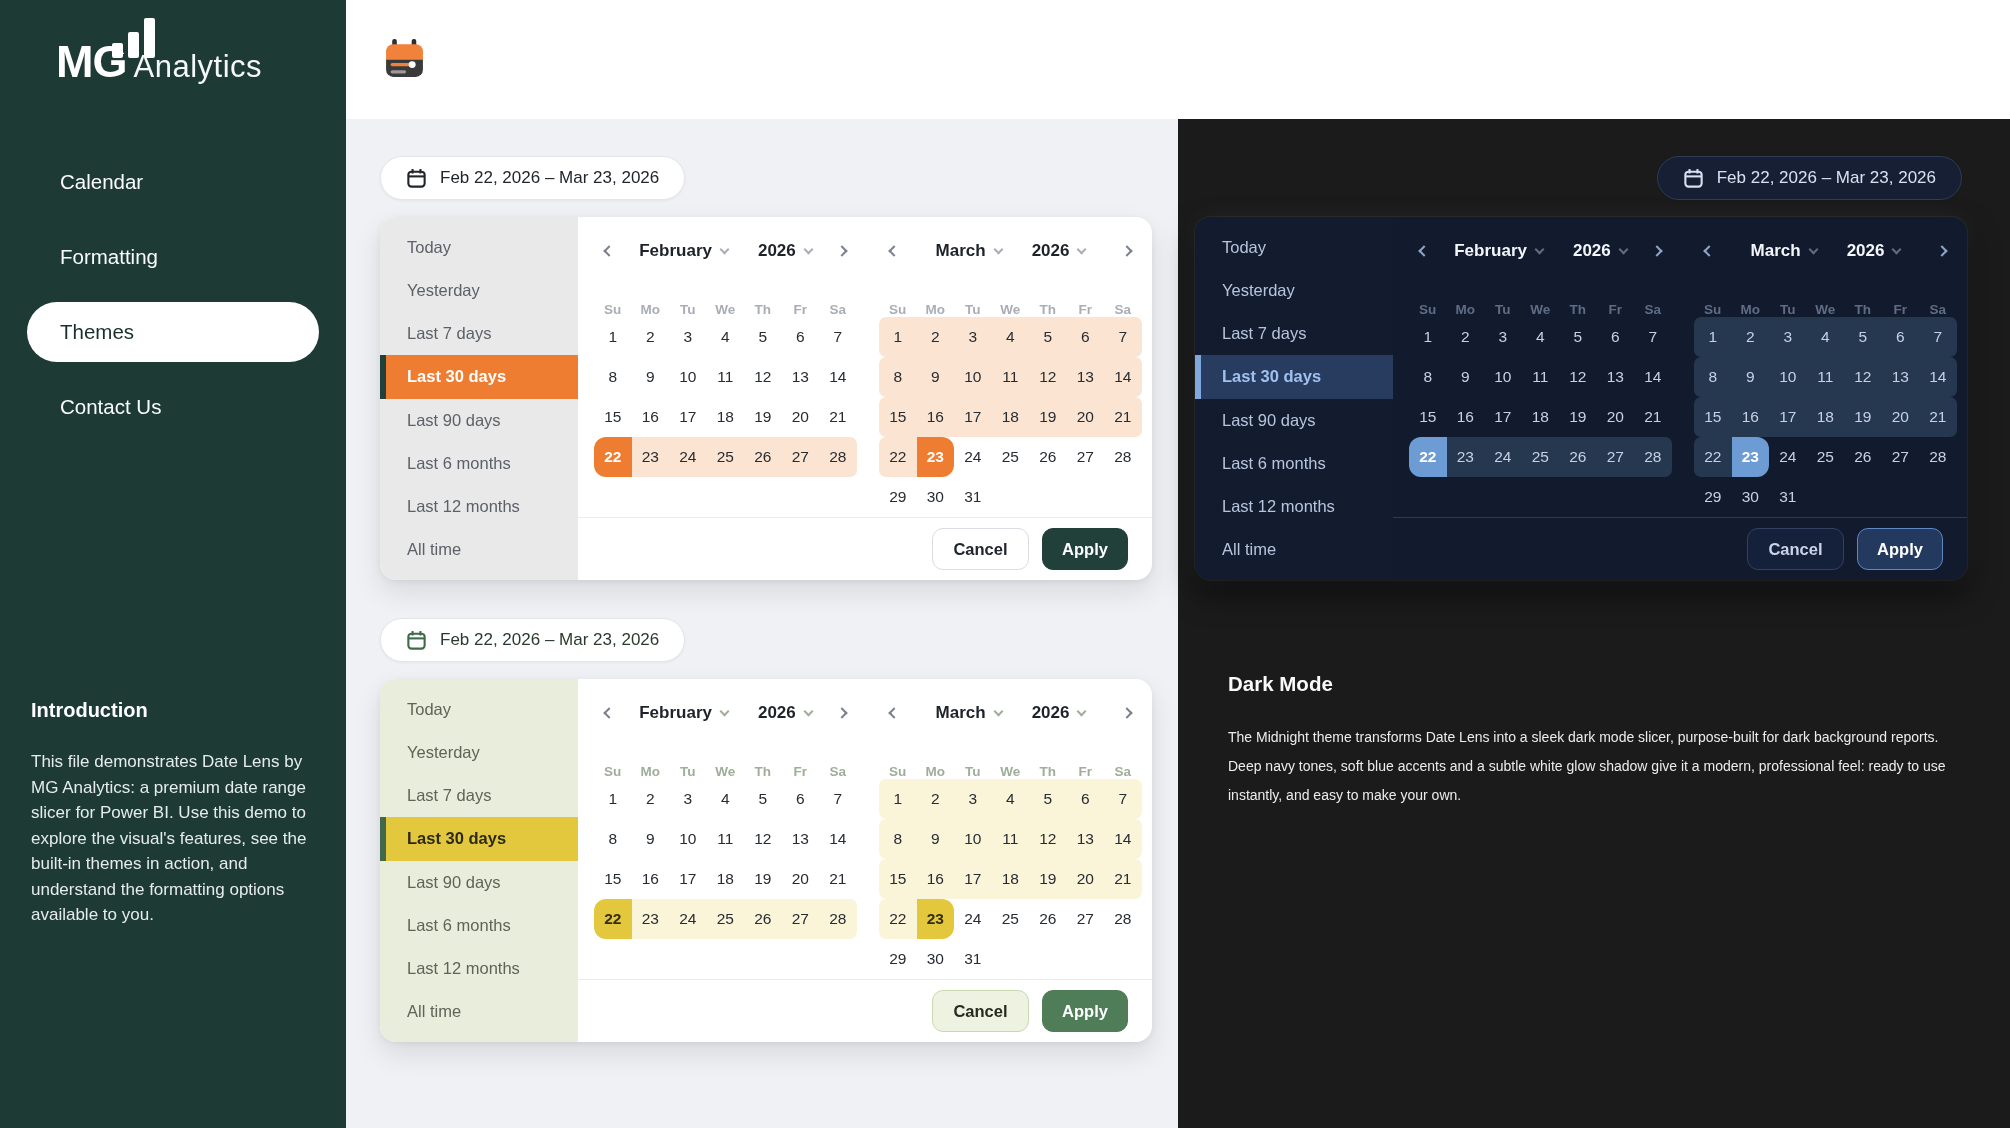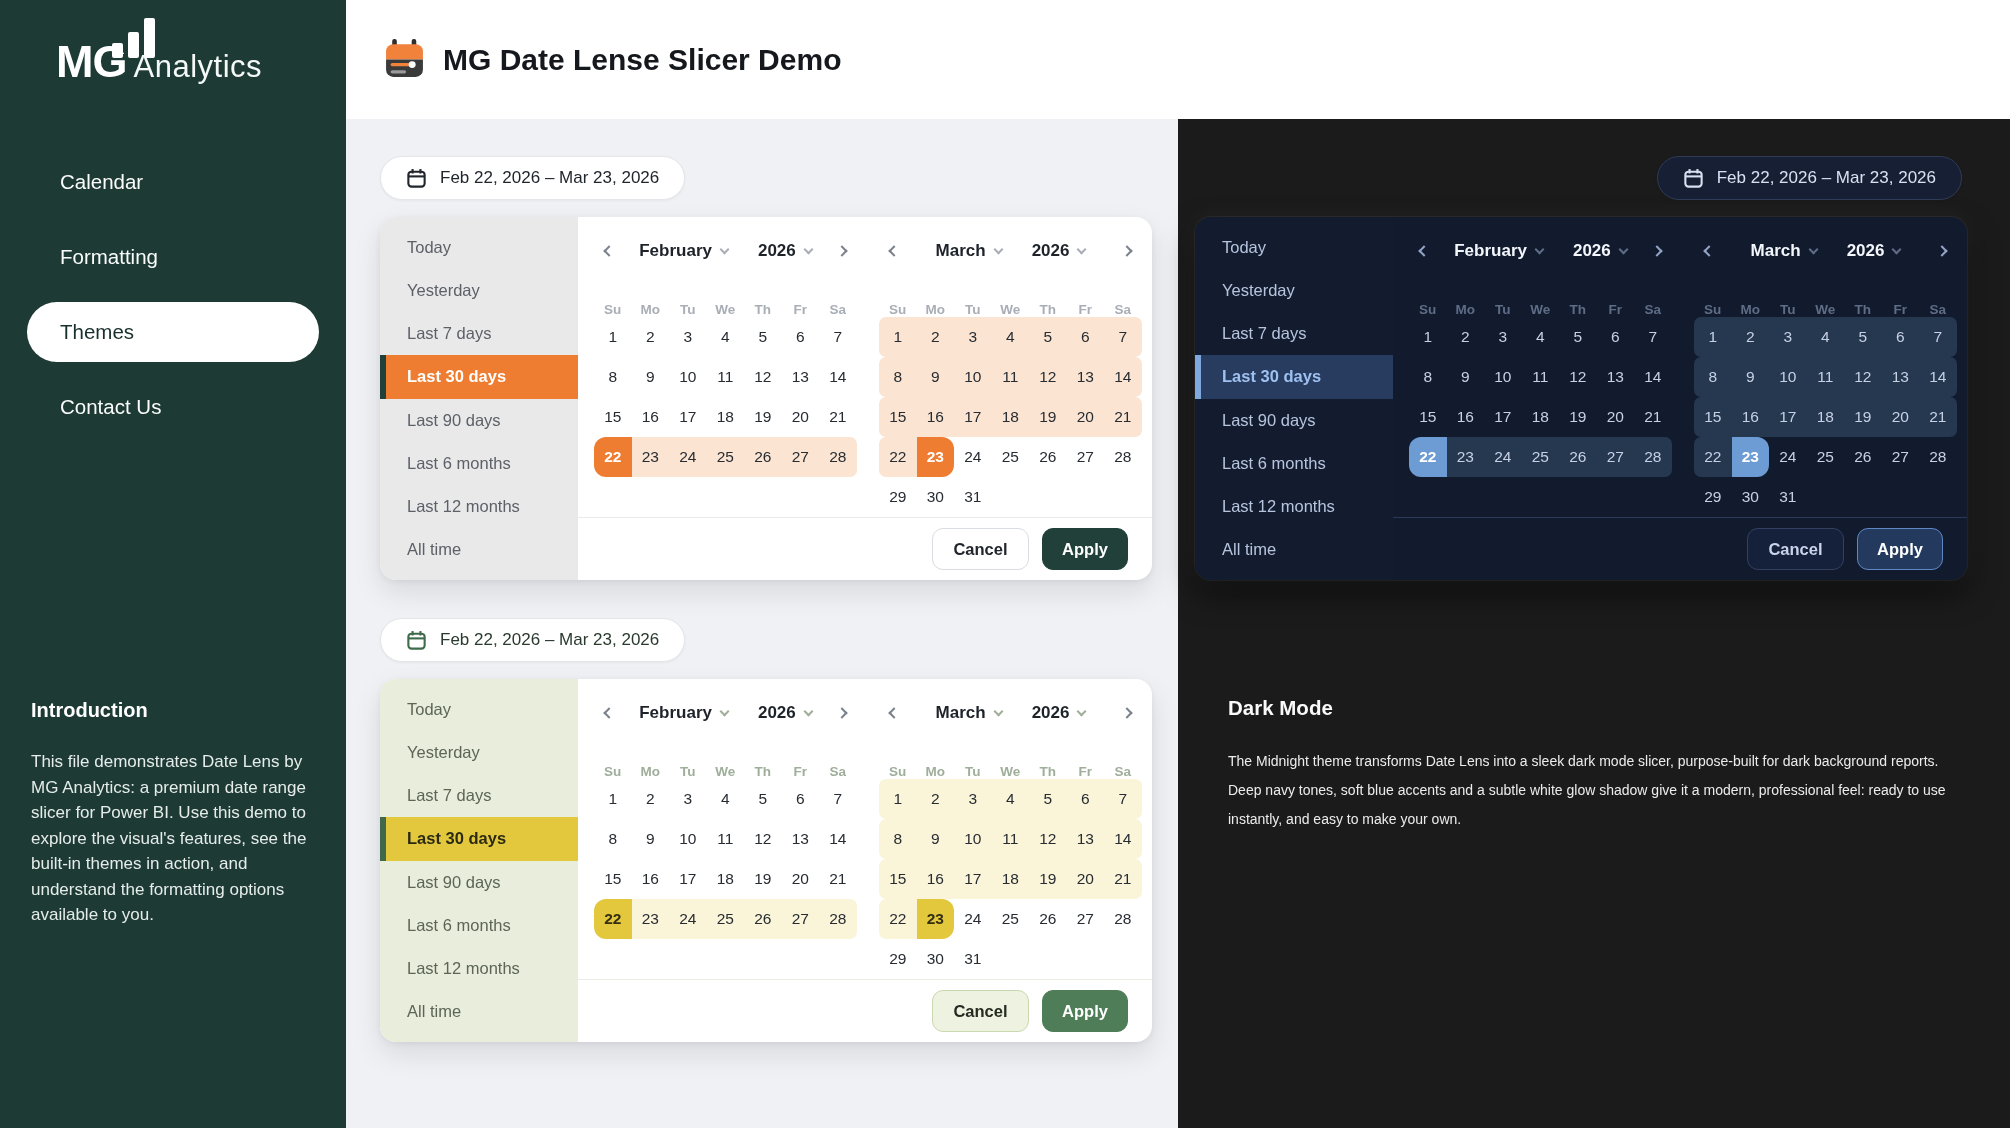--- a/index.html
+++ b/index.html
@@ -71,21 +71,21 @@
   .day.sel-start { border-radius:12px 0 0 12px; }
   .day.sel-end { border-radius:0 12px 12px 0; }
 
   .footer { height:63px; border-top:1.5px solid var(--divider); display:flex; align-items:center; justify-content:flex-end; gap:13px; padding-right:24px; }
   .btn-cancel { width:97px; height:42px; border-radius:11px; background:var(--cancel-bg); border:1.5px solid var(--cancel-border);
       color:var(--cancel-text); font-size:16.5px; font-weight:600; }
   .btn-apply { width:86px; height:42px; border-radius:11px; background:var(--apply-bg); border:1.5px solid var(--apply-border);
       color:var(--apply-text); font-size:16.5px; font-weight:700; }
 
   
-  .dark-info { margin:116px 48px 0 33px; }
+  .dark-info { margin:92px 48px 0 33px; }
   .dark-info h2 { font-size:20.5px; font-weight:700; color:#FAFAFA; margin-bottom:27px; }
   .dark-info p { font-size:14px; line-height:29px; color:#ECECEC; max-width:746px; }
 </style>
 </head>
 <body>
 
 <aside class="sidebar">
   <div class="logo">
     <span class="logo-bars">
         <i></i>
@@ -112,21 +112,20 @@
       <svg width="43" height="43" viewBox="0 0 42 42">
         <rect x="9" y="1" width="4.5" height="8" rx="2" fill="#2E2E2E"></rect>
         <rect x="28" y="1" width="4.5" height="8" rx="2" fill="#2E2E2E"></rect>
         <path d="M3,13 a7,7 0 0 1 7,-7 h22 a7,7 0 0 1 7,7 v8 h-36 z" fill="#F0823C"></path>
         <path d="M3,21 h36 v10 a7,7 0 0 1 -7,7 h-22 a7,7 0 0 1 -7,-7 z" fill="#3A3A3A"></path>
         <line x1="9" y1="26" x2="27" y2="26" stroke="#F0823C" stroke-width="3.2" stroke-linecap="round"></line>
         <circle cx="28.5" cy="26" r="3.4" fill="#FFFFFF"></circle>
         <line x1="9" y1="33" x2="21" y2="33" stroke="#9A9A9A" stroke-width="3.2" stroke-linecap="round"></line>
       </svg>
     </span>
-    <h1>MG Date Lense Slicer Demo</h1>
   </header>
 
   <div class="content">
 
     <section class="light-pane">
 
       <div class="slicer theme-classic" style="--accent: #EE7D31; --preset-active-bg: #EE7D31; --sel-text: #FFFFFF; --range-bg: #FBE5D2; --panel-bg: #E9E9EA; --panel-text: #5C6168; --active-text: #FFFFFF; --bar: #21403A; --widget-bg: #FFFFFF; --head-text: #1E232A; --weekday-text: #A9AEB6; --day-text: #272C33; --divider: #E9EBEE; --chev: #7A828C; --cancel-bg: #FFFFFF; --cancel-border: #D9DCE1; --cancel-text: #21262D; --apply-bg: #21403A; --apply-border: #21403A; --apply-text: #FFFFFF; --btn-bg: #FFFFFF; --btn-border: #E4E6EA; --btn-text: #21262D; --btn-icon: #21262D;">
         <div class="btn-row">
           <button class="range-btn">
             <span class="cal-ic">

